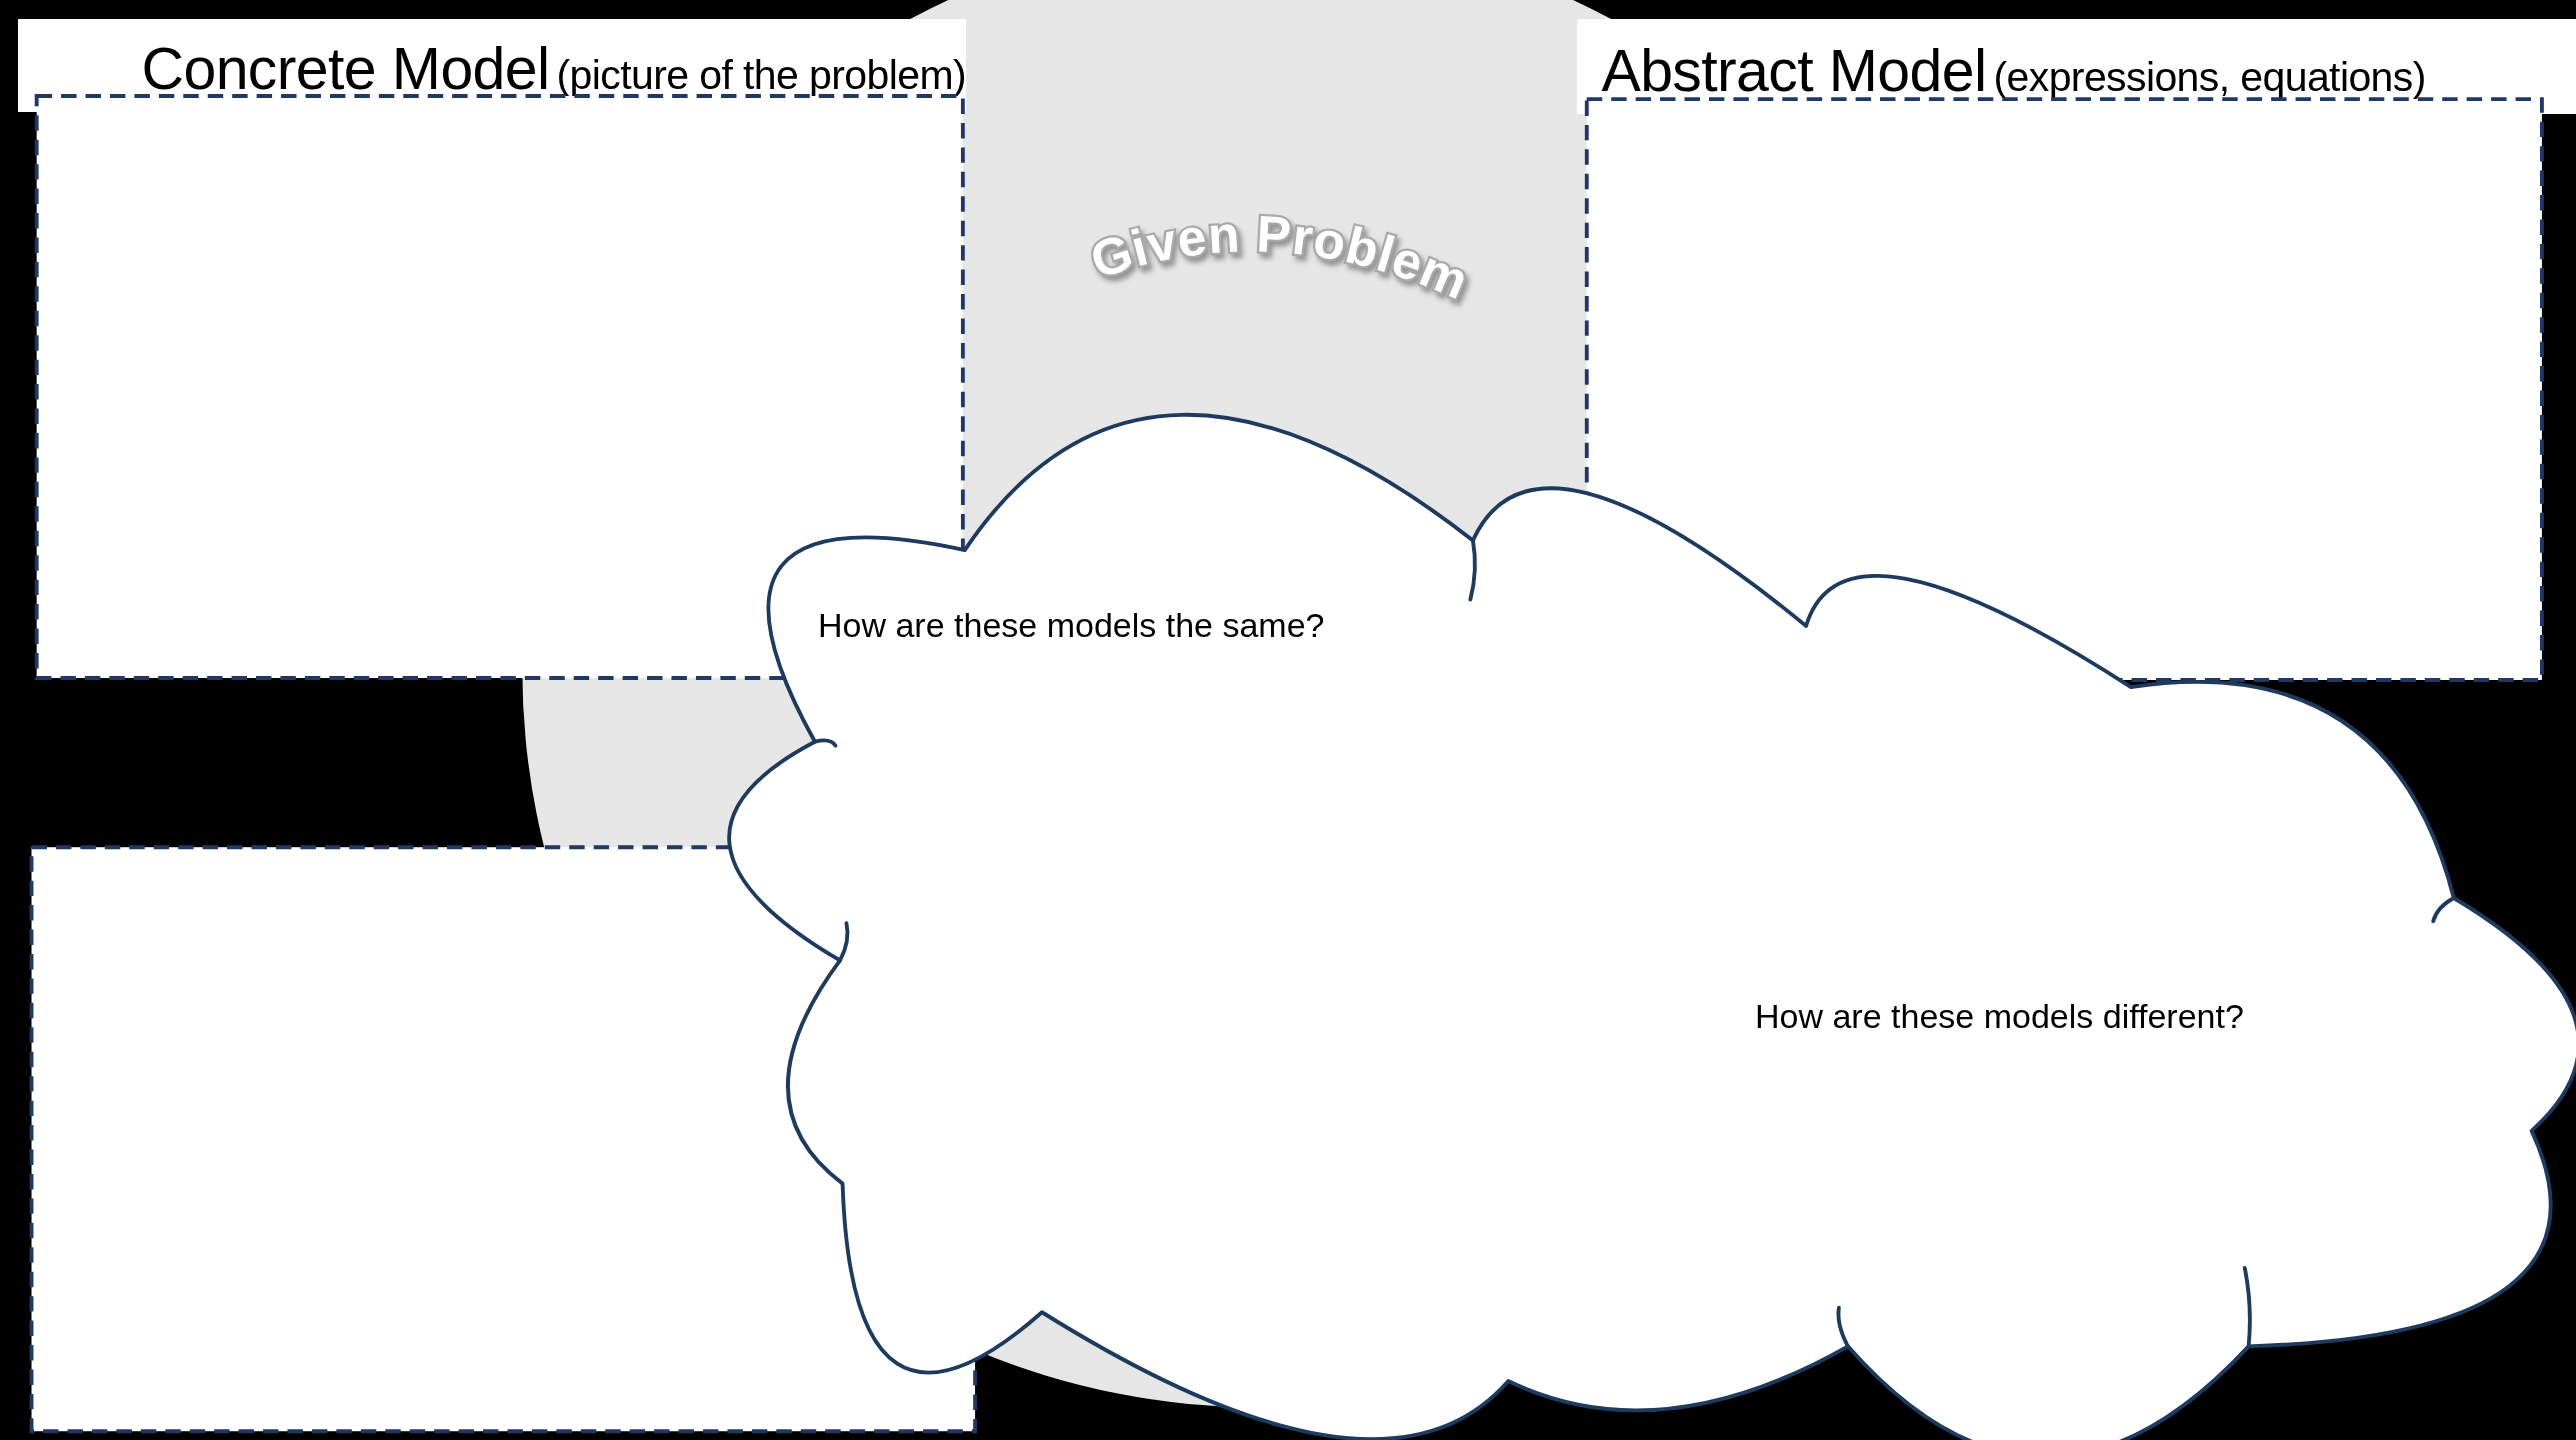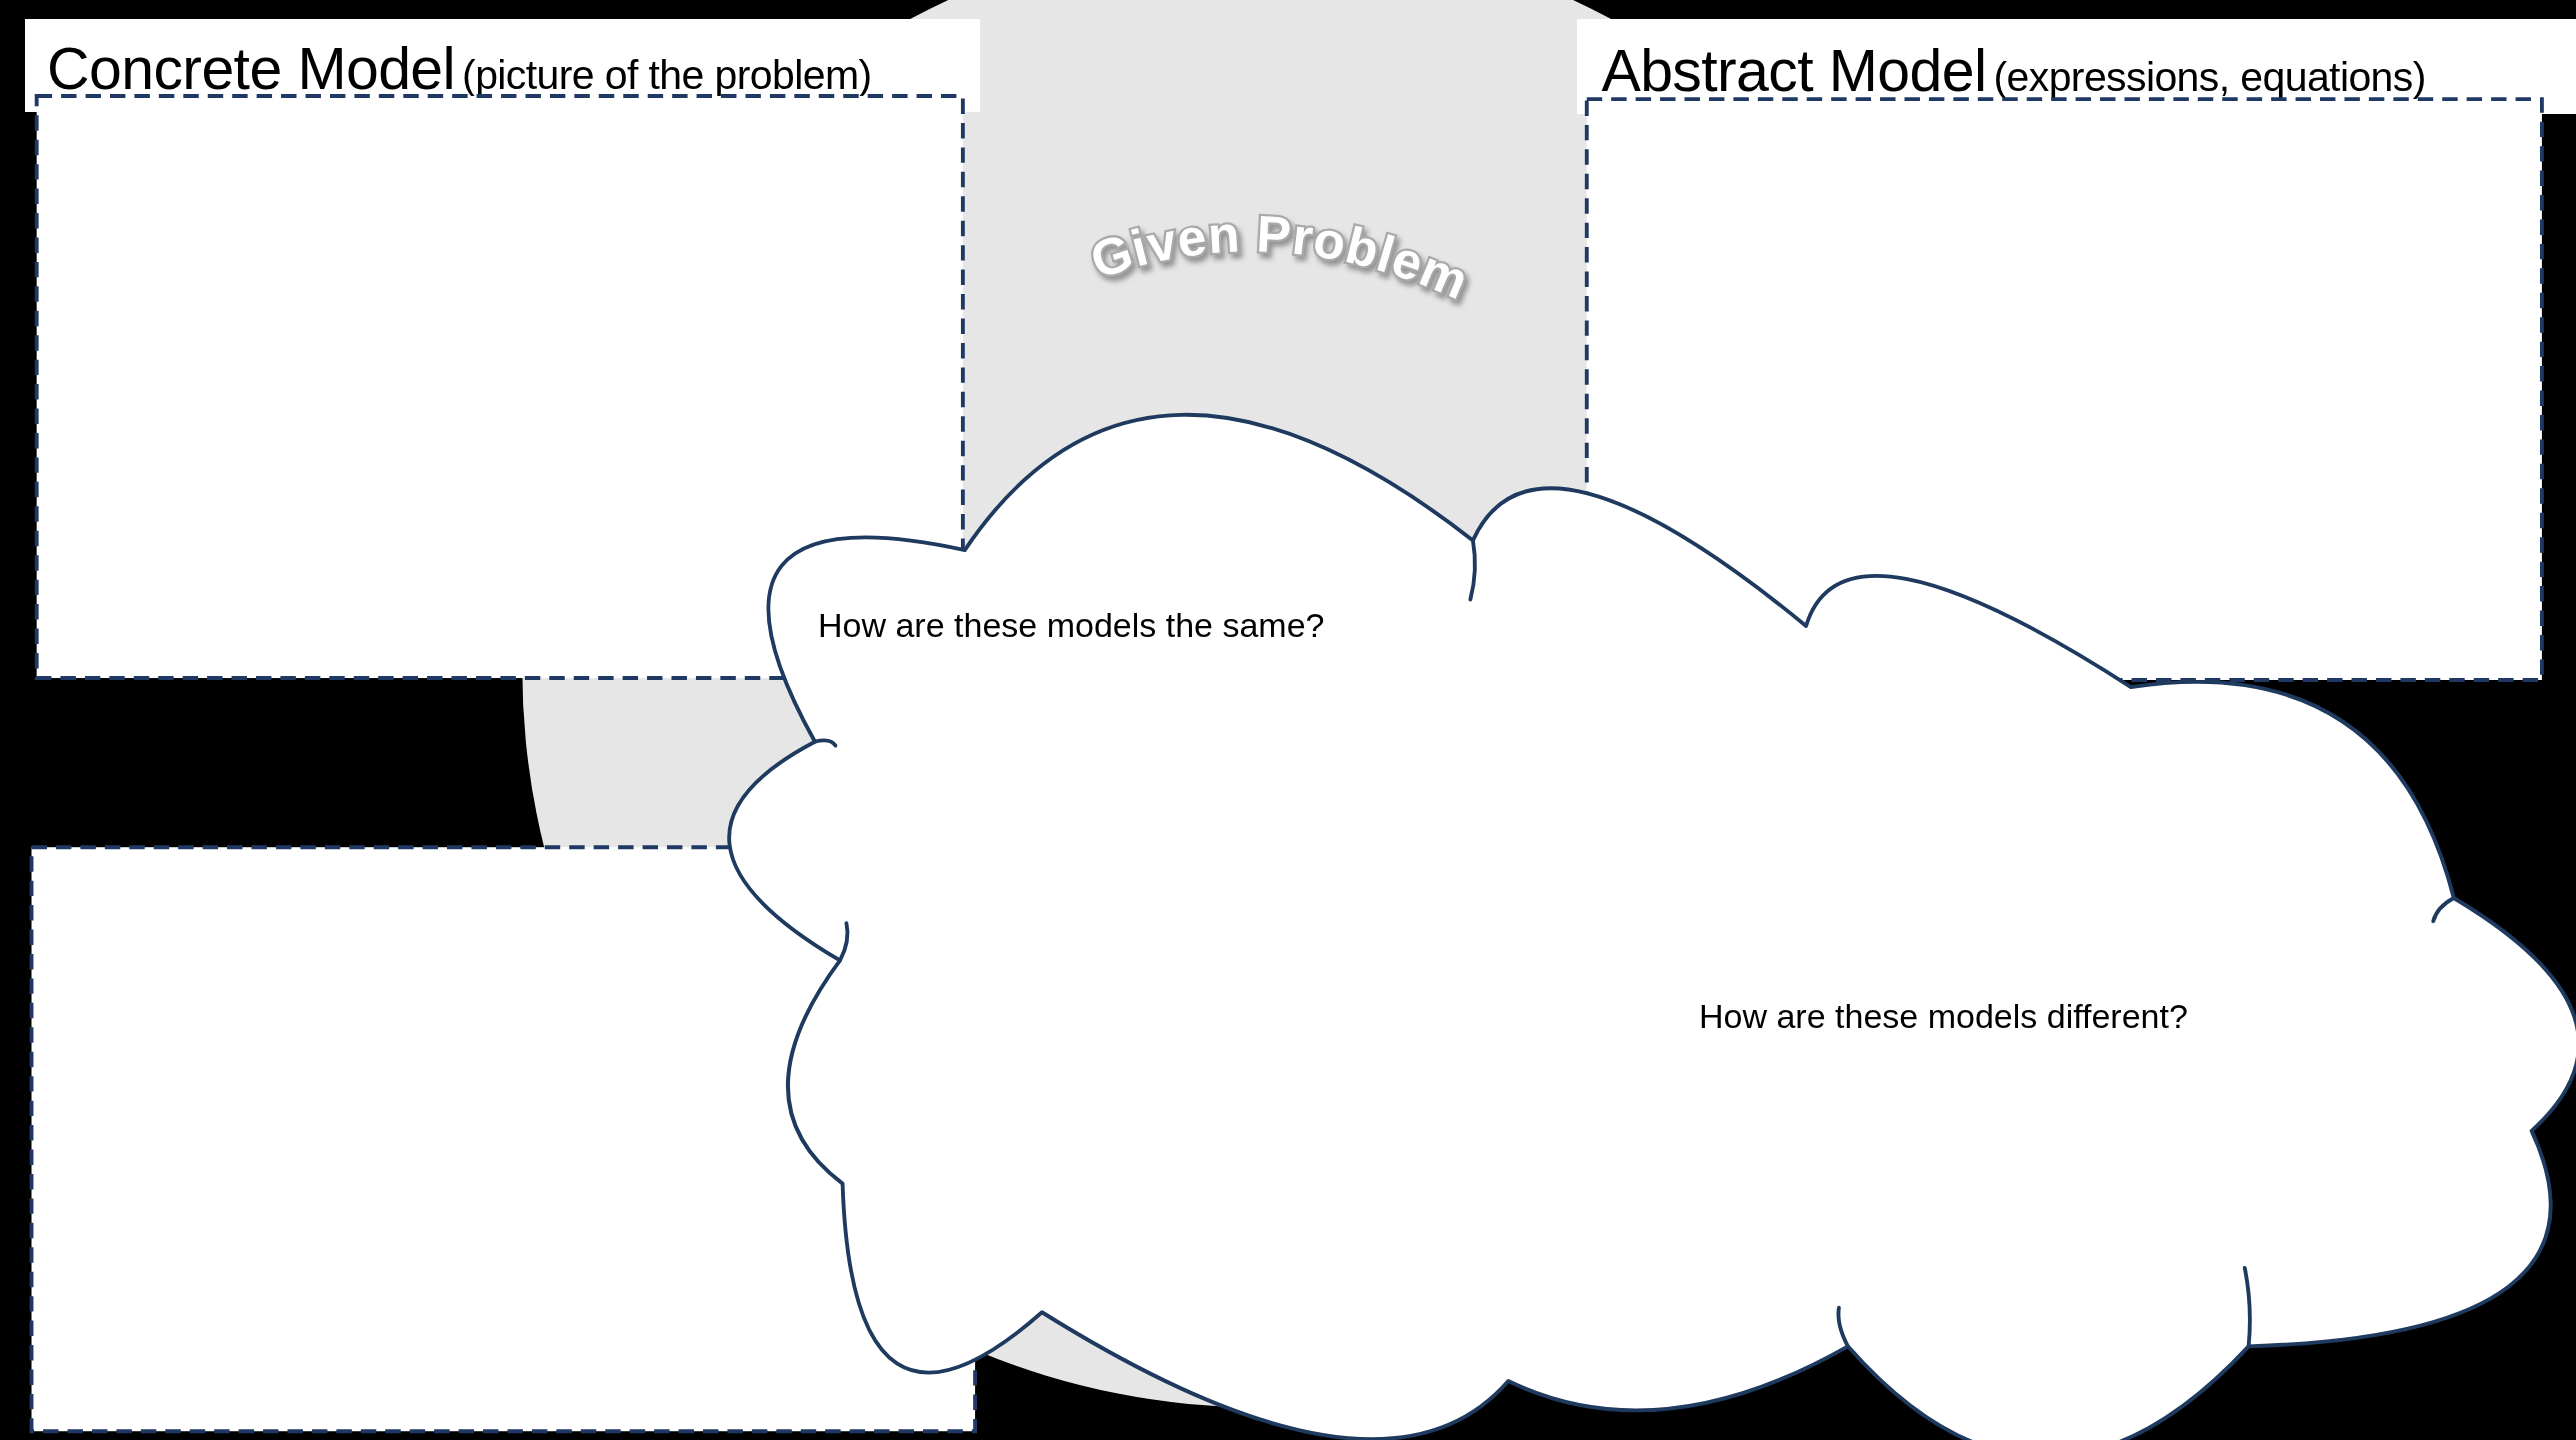--- a/index.html
+++ b/index.html
@@ -17,31 +17,31 @@
   svg.layer{display:block;}
 
   
   .titlebar{
     position:absolute;background:var(--panel_white);
     display:flex;align-items:baseline;white-space:nowrap;
     color:var(--text_black);z-index:2;
   }
   .titlebar .big{font-size:59px;letter-spacing:-0.6px;}
   .titlebar .small{font-size:41px;margin-left:7px;letter-spacing:-0.6px;}
-  #titlebar-concrete{left:25px;top:18.7px;width:933px;height:93px;padding-left:22px;align-items:flex-end;}
+  #titlebar-concrete{left:18px;top:18.7px;width:933px;height:93px;padding-left:15px;align-items:flex-end;justify-content:flex-end;}
   #titlebar-abstract{left:1577px;top:18.7px;width:978px;height:95px;padding-left:24.4px;align-items:flex-end;}
   .titlebar .baseline-row{display:flex;align-items:baseline;padding-bottom:9px;}
 
   
   .cloud-question{
     position:absolute;color:var(--text_black);font-size:34px;line-height:1;
     white-space:nowrap;z-index:5;
   }
   #question-same{left:818px;top:608px;}
-  #question-different{left:1699px;top:999px;}
+  #question-different{left:1755px;top:999px;}
 
   
   .bubble-circle{fill:var(--gray_bubble);}
   .dashed-box{fill:var(--panel_white);stroke:var(--dash_navy);stroke-width:6;stroke-dasharray:24 14;}
   .cloud-shape{fill:var(--panel_white);stroke:var(--cloud_stroke);stroke-width:6;stroke-linejoin:round;}
   .cloud-spur{fill:none;stroke:var(--cloud_stroke);stroke-width:6;stroke-linecap:round;}
   .arc-label{
     font-family:"Liberation Sans", sans-serif;font-size:80px;font-weight:bold;letter-spacing:1px;
     fill:var(--arc_text_fill);stroke:var(--arc_text_outline);stroke-width:7px;
     paint-order:stroke fill;

